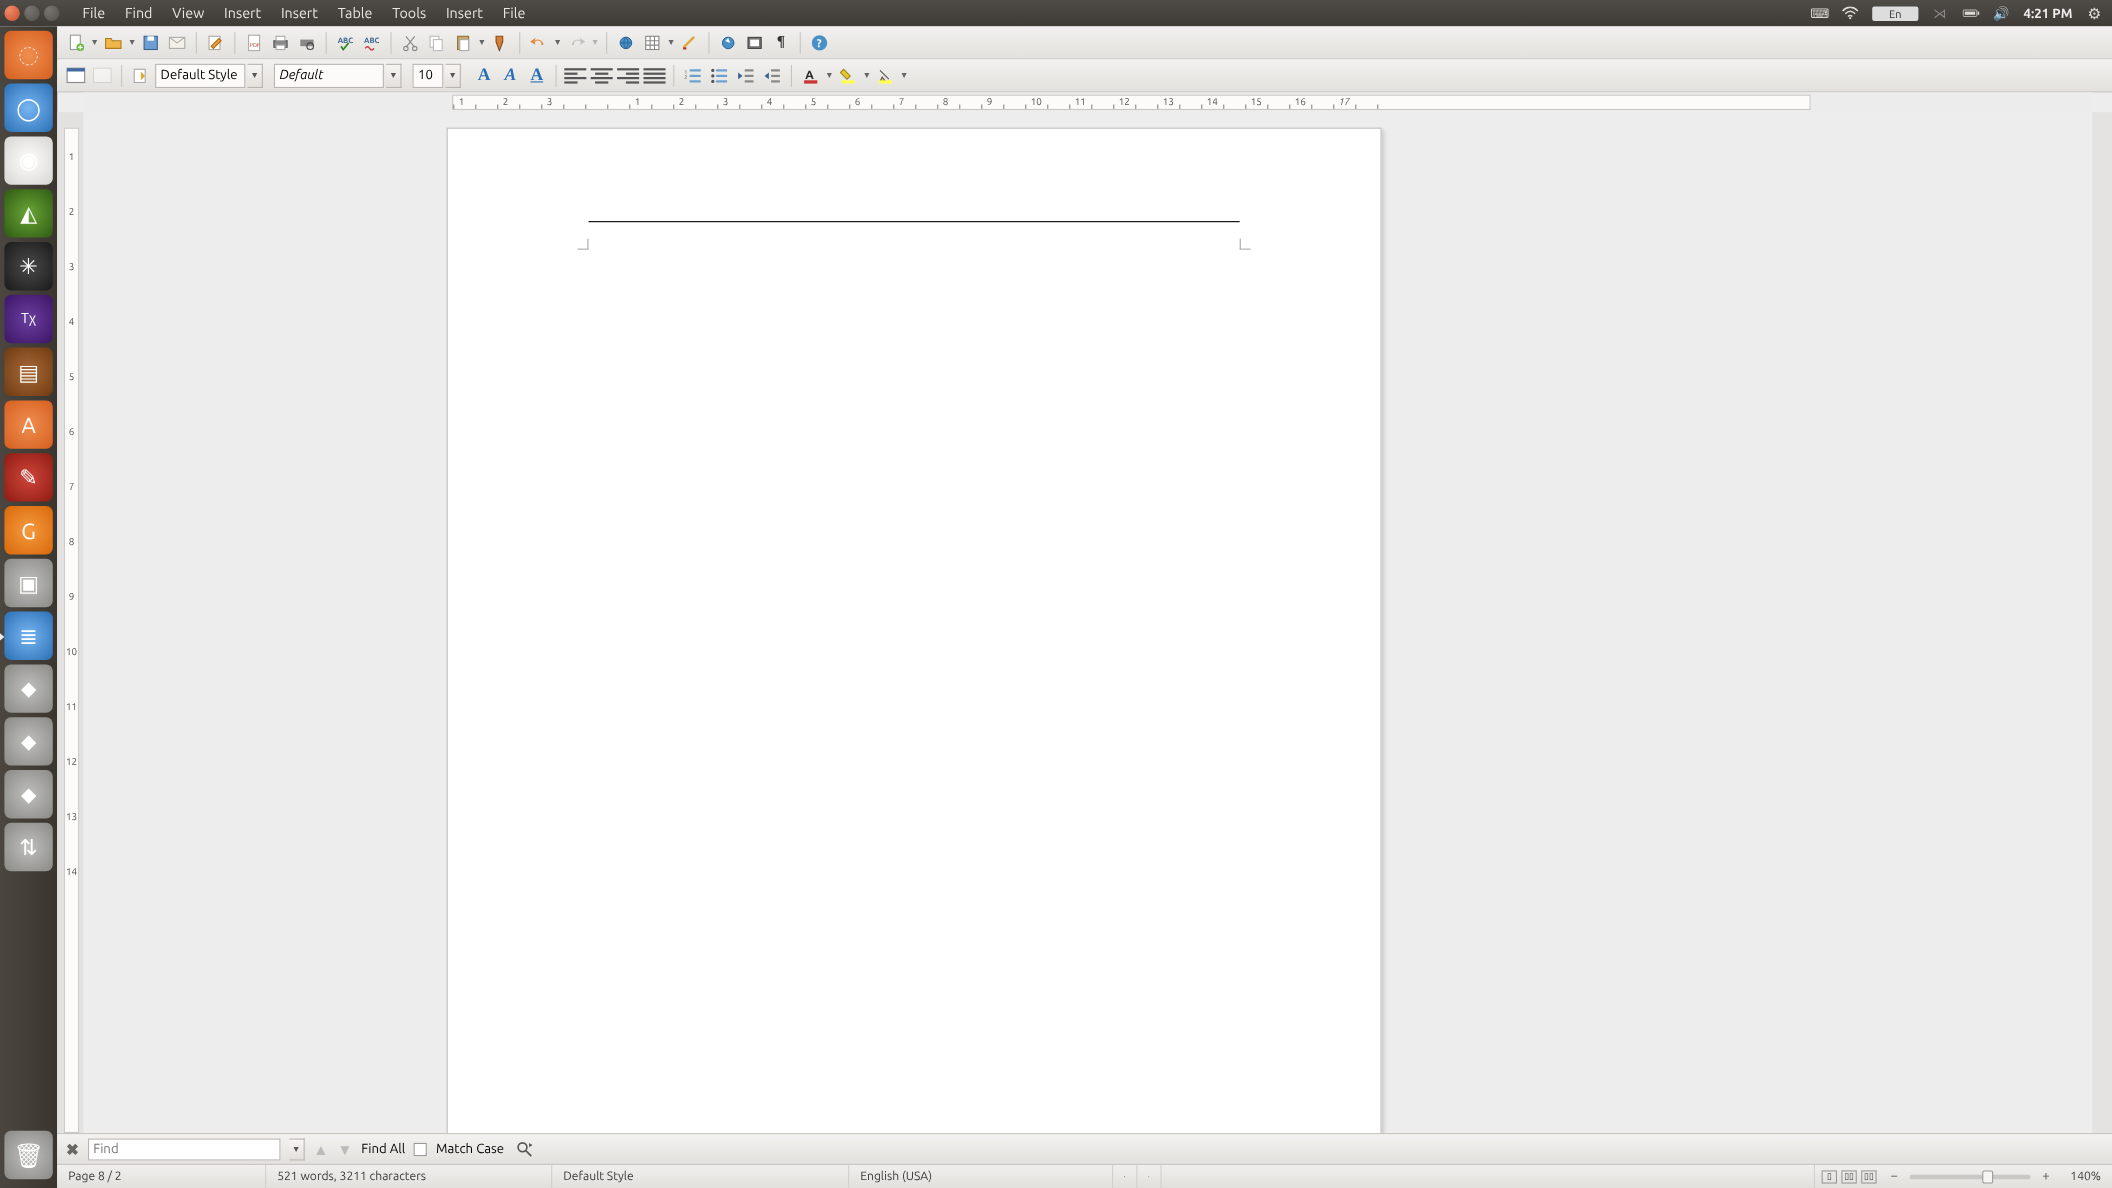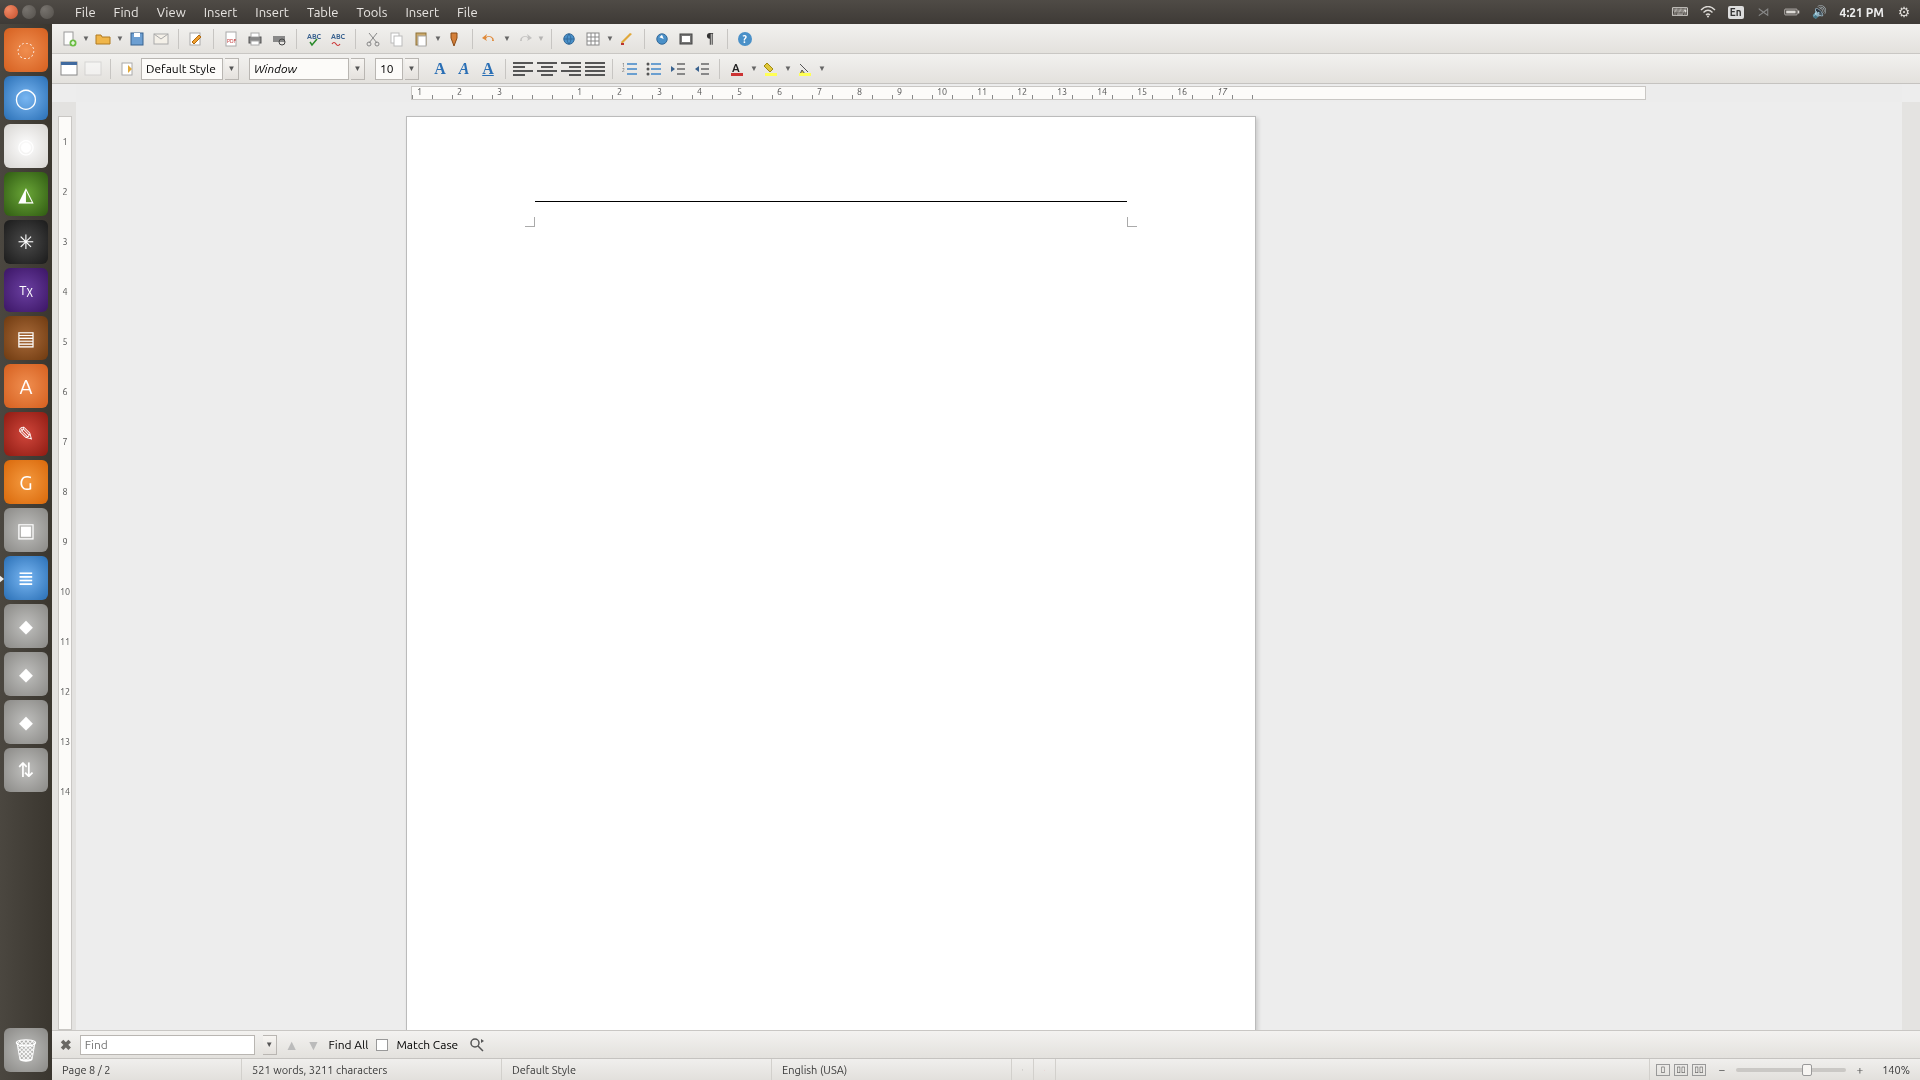--- a/index.html
+++ b/index.html
@@ -9,21 +9,21 @@
 .menubar { position: absolute; top: 0; left: 0; right: 0; height: 24px; background: linear-gradient(#4f4b46,#3e3a36); display: flex; align-items: center; color: #e8e5e2; font-size: 13px; }
 .win-controls { display: flex; gap: 0; margin-left: 4px; margin-right: 8px; }
 .win-btn { width: 14px; height: 14px; border-radius: 50%; margin-right: 4px; }
 .win-close { background: radial-gradient(circle at 30% 30%, #f08a66, #c6502d); }
 .win-min,.win-max { background: radial-gradient(circle at 30% 30%, #77736e, #54504b); }
 .menu-item { padding: 0 9px; height: 100%; display: flex; align-items: center; cursor: default; }
 .menubar-spacer { flex: 1; }
 .tray { display: flex; align-items: center; gap: 12px; margin-right: 8px; }
 .tray-icon { width: 16px; height: 16px; display:flex; align-items:center; justify-content:center; color:#dcd9d5; font-size:12px; }
 .tray-text { font-size: 12px; font-weight:600; color:#eee; }
-.tray-lang { background:#ddd; color:#333; font-size:10px; font-weight:700; padding:1px 2px; border-radius:2px; }
+.tray-lang { background:#ddd; color:#333; font-size:10px; font-weight:400; padding:1px 15px; border-radius:2px; }
 .tray-gear { font-size:14px; }
 
 
 .launcher { position: absolute; top: 24px; left: 0; width: 52px; bottom: 0; background: linear-gradient(to right,#4b4740,#3a362f); display: flex; flex-direction: column; align-items: center; padding-top: 4px; gap: 4px; }
 .launch-item { width: 44px; height: 44px; border-radius: 6px; display:flex; align-items:center; justify-content:center; font-size:22px; color:#fff; position:relative; }
 .lbg-orange { background: radial-gradient(circle,#f08e4f,#d55f1f); }
 .lbg-blue { background: radial-gradient(circle,#78b6f2,#2a6fb5); }
 .lbg-white { background: radial-gradient(circle,#fefefe,#d7d5d2); }
 .lbg-green { background: radial-gradient(circle,#6aa637,#2f5a12); }
 .lbg-dark { background: radial-gradient(circle,#4a4a4a,#1a1a1a); }
@@ -327,21 +327,21 @@
   <div class="tb-sep"></div>
   <div class="tb-btn">
       <svg width="16" height="16" viewBox="0 0 16 16">
         <rect x="2" y="2" width="10" height="12" fill="#fff" stroke="#aaa"></rect>
         <path d="M8 4l4 4-4 4" fill="#e0a83a"></path>
       </svg>
     </div>
   <div class="combo combo-style">Default Style</div>
   <div class="combo-drop">▼</div>
   <div style="width:6px"></div>
-  <div class="combo combo-font">Window</div>
+  <div class="combo combo-font">Default</div>
   <div class="combo-drop">▼</div>
   <div style="width:6px"></div>
   <div class="combo combo-size">10</div>
   <div class="combo-drop">▼</div>
   <div style="width:6px"></div>
   <div class="fmt-a fmt-bold">A</div>
   <div class="fmt-a fmt-italic">A</div>
   <div class="fmt-a fmt-under">A</div>
   <div class="tb-sep"></div>
   <div class="tb-btn">

